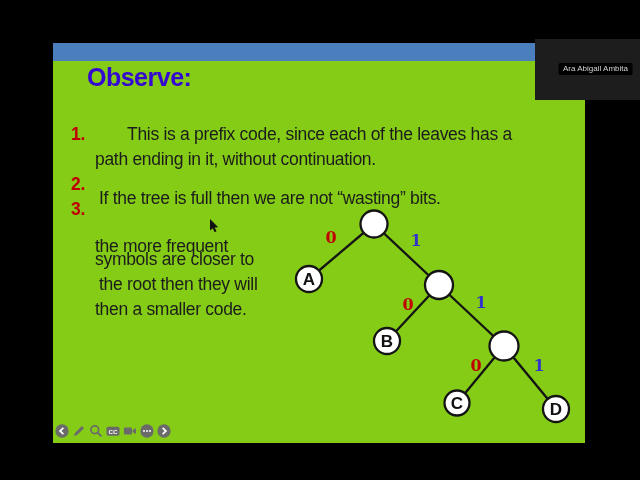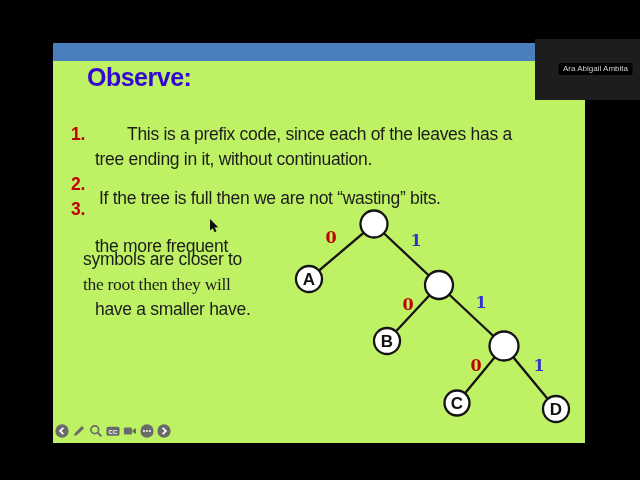--- a/index.html
+++ b/index.html
@@ -1,19 +1,19 @@
 <!DOCTYPE html>
 <html><head>
 <meta charset="utf-8">
 <style>
   html,body{margin:0;padding:0;background:#000;}
   .stage{position:relative;width:640px;height:480px;background:#000;overflow:hidden;
          font-family:"Liberation Sans",sans-serif;}
   
-  .slide{position:absolute;left:53px;top:43px;width:532px;height:400px;background:#bef264;}
+  .slide{position:absolute;left:53px;top:43px;width:532px;height:400px;background:#84cc16;}
   .band{position:absolute;left:0;top:0;width:482px;height:18px;background:#4b7ebd;}
   .slide-title{position:absolute;left:34px;top:20px;font-size:25px;font-weight:bold;
                color:#3408d2;letter-spacing:-0.5px;}
   .tl{position:absolute;font-size:17.5px;color:#1c1c1c;white-space:nowrap;
       letter-spacing:-0.3px;line-height:22px;}
   .numr{color:#c00000;font-weight:bold;}
   
   .tree-svg,.cursor-svg{position:absolute;left:0;top:0;pointer-events:none;}
   .tree-svg line{stroke:#141414;stroke-width:2.3;}
   .tree-svg circle{fill:#ffffff;stroke:#141414;stroke-width:2.3;}
@@ -36,30 +36,30 @@
 <body>
 
 <div class="stage">
 
   <div class="slide">
     <div class="band"></div>
     <div class="slide-title">Observe:</div>
 
     <span class="tl numr" style="left:18px;top:80px;">1.</span>
     <span class="tl" style="left:42px;top:80px;margin-left:32px;">This is a prefix code, since each of the leaves has a</span>
-    <span class="tl" style="left:42px;top:105px;">tree ending in it, without continuation.</span>
+    <span class="tl" style="left:42px;top:105px;">path ending in it, without continuation.</span>
 
     <span class="tl numr" style="left:18px;top:130px;">2.</span>
     <span class="tl" style="left:46px;top:130px;margin-top:14px;">If the tree is full then we are not “wasting” bits.</span>
 
     <span class="tl numr" style="left:18px;top:155px;">3.</span>
     <span class="tl" style="left:42px;top:192px;">the more frequent</span>
-    <span class="tl" style="left:30px;top:205px;">symbols are closer to</span>
-    <span class="tl" style="left:30px;top:230px;font-family:Liberation Serif, serif;">the root then they will</span>
-    <span class="tl" style="left:42px;top:255px;">have a smaller have.</span>
+    <span class="tl" style="left:42px;top:205px;">symbols are closer to</span>
+    <span class="tl" style="left:46px;top:230px;">the root then they will</span>
+    <span class="tl" style="left:42px;top:255px;">then a smaller code.</span>
 
     <div class="toolbar">
       <svg class="tb-btn" viewBox="0 0 16 16">
         <circle cx="8" cy="8" r="7.6" fill="#6a6a6a"></circle>
         <path d="M9.6 4.4 L5.8 8 L9.6 11.6" fill="none" stroke="#fff" stroke-width="2"></path>
       </svg>
       <svg class="tb-btn" viewBox="0 0 16 16">
         <path d="M2.2 13.8 L3.4 10.2 L11.2 2.2 L13.8 4.8 L5.8 12.7 Z" fill="#6a6a6a"></path>
       </svg>
       <svg class="tb-btn" viewBox="0 0 16 16">

